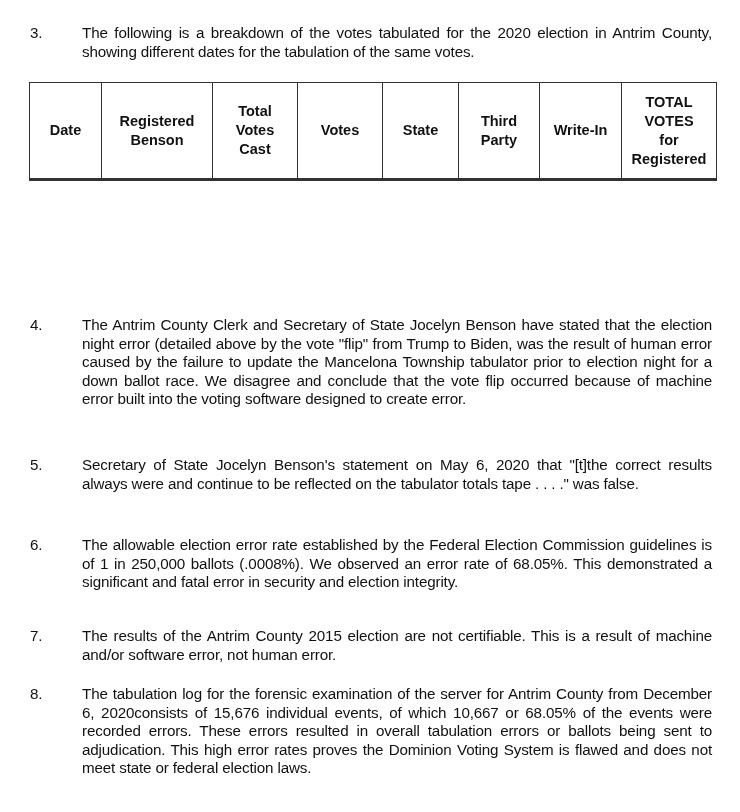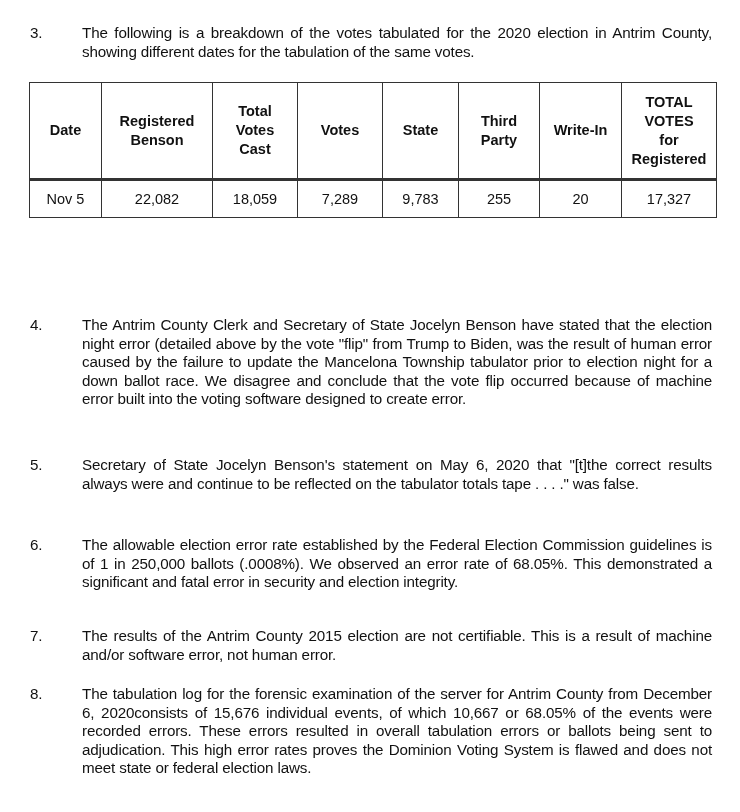--- a/index.html
+++ b/index.html
@@ -66,30 +66,20 @@
         <th><span>Registered</span><br><span>Benson</span></th>
         <th><span>Total</span><br><span>Votes</span><br><span>Cast</span></th>
         <th><span>Votes</span></th>
         <th><span>State</span></th>
         <th><span>Third</span><br><span>Party</span></th>
         <th><span>Write-In</span></th>
         <th><span>TOTAL</span><br><span>VOTES</span><br><span>for</span><br><span>Registered</span></th>
       </tr>
   </thead>
   <tbody id="tbody">
-      <tr>
-        <td>Nov 5</td>
-        <td>22,082</td>
-        <td>18,059</td>
-        <td>7,289</td>
-        <td>9,783</td>
-        <td>255</td>
-        <td>20</td>
-        <td>17,327</td>
-      </tr>
     </tbody>
 </table>
 
 <div class="para" id="p4">
   <span class="num">4.</span>
   <div class="txt">The Antrim County Clerk and Secretary of State Jocelyn Benson have stated that the election night error (detailed above by the vote "flip" from Trump to Biden, was the result of human error caused by the failure to update the Mancelona Township tabulator prior to election night for a down ballot race. We disagree and conclude that the vote flip occurred because of machine error built into the voting software designed to create error.</div>
 </div>
 
 <div class="para" id="p5">
   <span class="num">5.</span>

